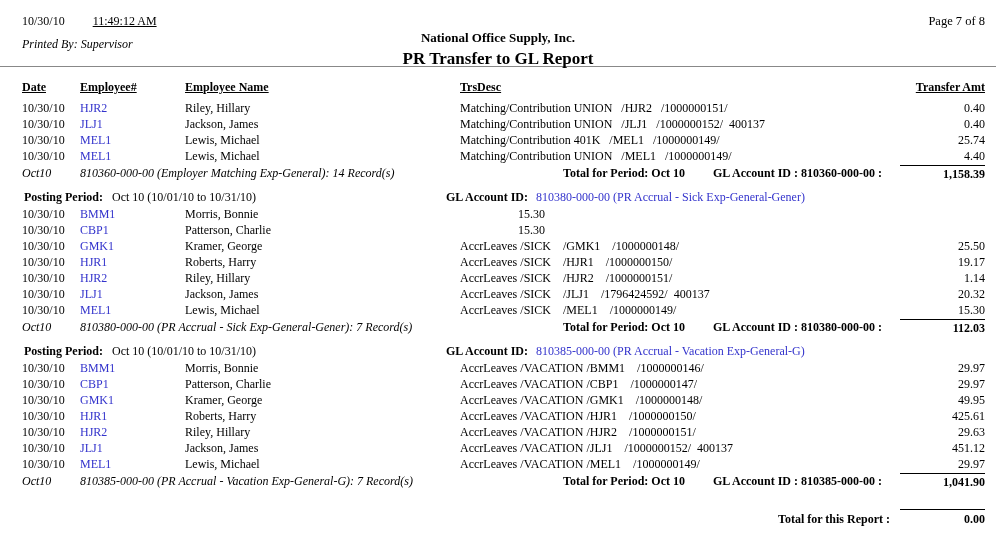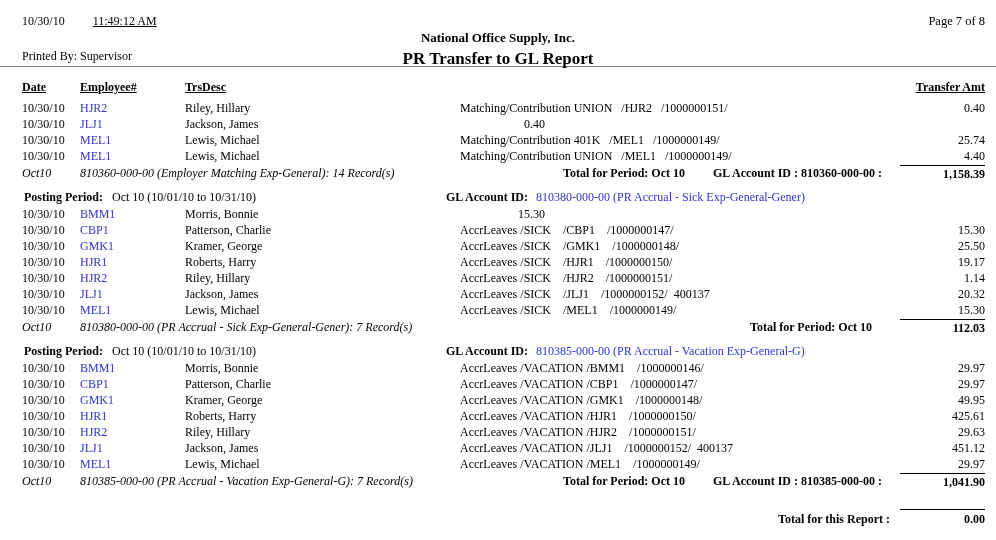--- a/index.html
+++ b/index.html
@@ -4,21 +4,21 @@
 <style>
   html,body{margin:0;padding:0;background:#fff;}
   body{width:996px;height:540px;font-family:"Liberation Serif",serif;font-size:12px;color:#000;overflow:hidden;}
   .blue{color:#3333CC}
   .page{position:relative;width:996px;height:540px;}
 
   
   .hdr{position:relative;padding-top:14px;height:46px;}
   .hdr-left{position:absolute;left:22px;top:14px;}
   .hdr-left .line1 span.t{margin-left:28px;text-decoration:underline;}
-  .hdr-left .line2{margin-top:20px;}
+  .hdr-left .line2{margin-top:8px;font-style:italic;}
   .hdr-center{position:absolute;left:0;right:0;top:30px;text-align:center;}
   .company{font-weight:bold;font-size:13px;}
   .rtitle{font-weight:bold;font-size:17px;margin-top:3px;}
   .hdr-right{position:absolute;right:11px;top:14px;font-size:12.5px;}
   .rule{border:none;border-top:1px solid #888;margin:6px 0 0 0;}
 
   
   .colhdr,.row{display:flex;padding-left:22px;padding-right:11px;}
   .colhdr{margin-top:12px;height:17px;line-height:17px;font-weight:bold;}
   .colhdr span{text-decoration:underline;}
@@ -68,36 +68,38 @@
       <div class="rtitle">PR Transfer to GL Report</div>
     </div>
     <div class="hdr-right">Page 7 of 8</div>
   </div>
 
   <hr class="rule">
 
   <div class="colhdr">
     <span class="c-date">Date</span>
     <span class="c-emp">Employee#</span>
+    <span class="c-name">Employee Name</span>
     <span class="c-trs">TrsDesc</span>
     <span class="c-amt">Transfer Amt</span>
   </div>
 
   <div class="body-rows">
       <div class="row">
         <span class="c-date">10/30/10</span>
         <span class="c-emp blue">HJR2</span>
         <span class="c-name">Riley, Hillary</span>
         <span class="c-trs">Matching/Contribution UNION   /HJR2   /1000000151/</span>
         <span class="c-amt">0.40</span>
       </div>
       <div class="row">
         <span class="c-date">10/30/10</span>
         <span class="c-emp blue">JLJ1</span>
         <span class="c-name">Jackson, James</span>
+        <span class="c-trs">Matching/Contribution UNION   /JLJ1   /1000000152/  400137</span>
         <span class="c-amt">0.40</span>
       </div>
       <div class="row">
         <span class="c-date">10/30/10</span>
         <span class="c-emp blue">MEL1</span>
         <span class="c-name">Lewis, Michael</span>
         <span class="c-trs">Matching/Contribution 401K   /MEL1   /1000000149/</span>
         <span class="c-amt">25.74</span>
       </div>
       <div class="row">
@@ -123,21 +125,20 @@
       <div class="row">
         <span class="c-date">10/30/10</span>
         <span class="c-emp blue">BMM1</span>
         <span class="c-name">Morris, Bonnie</span>
         <span class="c-amt">15.30</span>
       </div>
       <div class="row">
         <span class="c-date">10/30/10</span>
         <span class="c-emp blue">CBP1</span>
         <span class="c-name">Patterson, Charlie</span>
-        <span class="c-trs">AccrLeaves /SICK    /CBP1    /1000000147/</span>
         <span class="c-amt">15.30</span>
       </div>
       <div class="row">
         <span class="c-date">10/30/10</span>
         <span class="c-emp blue">GMK1</span>
         <span class="c-name">Kramer, George</span>
         <span class="c-trs">AccrLeaves /SICK    /GMK1    /1000000148/</span>
         <span class="c-amt">25.50</span>
       </div>
       <div class="row">
@@ -151,34 +152,35 @@
         <span class="c-date">10/30/10</span>
         <span class="c-emp blue">HJR2</span>
         <span class="c-name">Riley, Hillary</span>
         <span class="c-trs">AccrLeaves /SICK    /HJR2    /1000000151/</span>
         <span class="c-amt">1.14</span>
       </div>
       <div class="row">
         <span class="c-date">10/30/10</span>
         <span class="c-emp blue">JLJ1</span>
         <span class="c-name">Jackson, James</span>
-        <span class="c-trs">AccrLeaves /SICK    /JLJ1    /1000000152/  400137</span>
+        <span class="c-trs">AccrLeaves /SICK    /JLJ1    /1796424592/  400137</span>
         <span class="c-amt">20.32</span>
       </div>
       <div class="row">
         <span class="c-date">10/30/10</span>
         <span class="c-emp blue">MEL1</span>
         <span class="c-name">Lewis, Michael</span>
         <span class="c-trs">AccrLeaves /SICK    /MEL1    /1000000149/</span>
         <span class="c-amt">15.30</span>
       </div>
       <div class="gfooter">
         <span class="gf-period">Oct10</span>
         <span class="gf-desc">810380-000-00 (PR Accrual - Sick Exp-General-Gener): 7 Record(s)</span>
         <span class="gf-total">Total for Period: Oct 10</span>
+        <span class="gf-gl">GL Account ID : 810380-000-00 :</span>
         <span class="gf-amt">112.03</span>
       </div>
       <div class="sec-hdr">
         <span class="pp-label">Posting Period:</span>
         <span class="pp-value">Oct 10 (10/01/10 to 10/31/10)</span>
         <span class="gl-label">GL Account ID:</span>
         <span class="gl-value blue">810385-000-00 (PR Accrual - Vacation Exp-General-G)</span>
       </div>
       <div class="row">
         <span class="c-date">10/30/10</span>

